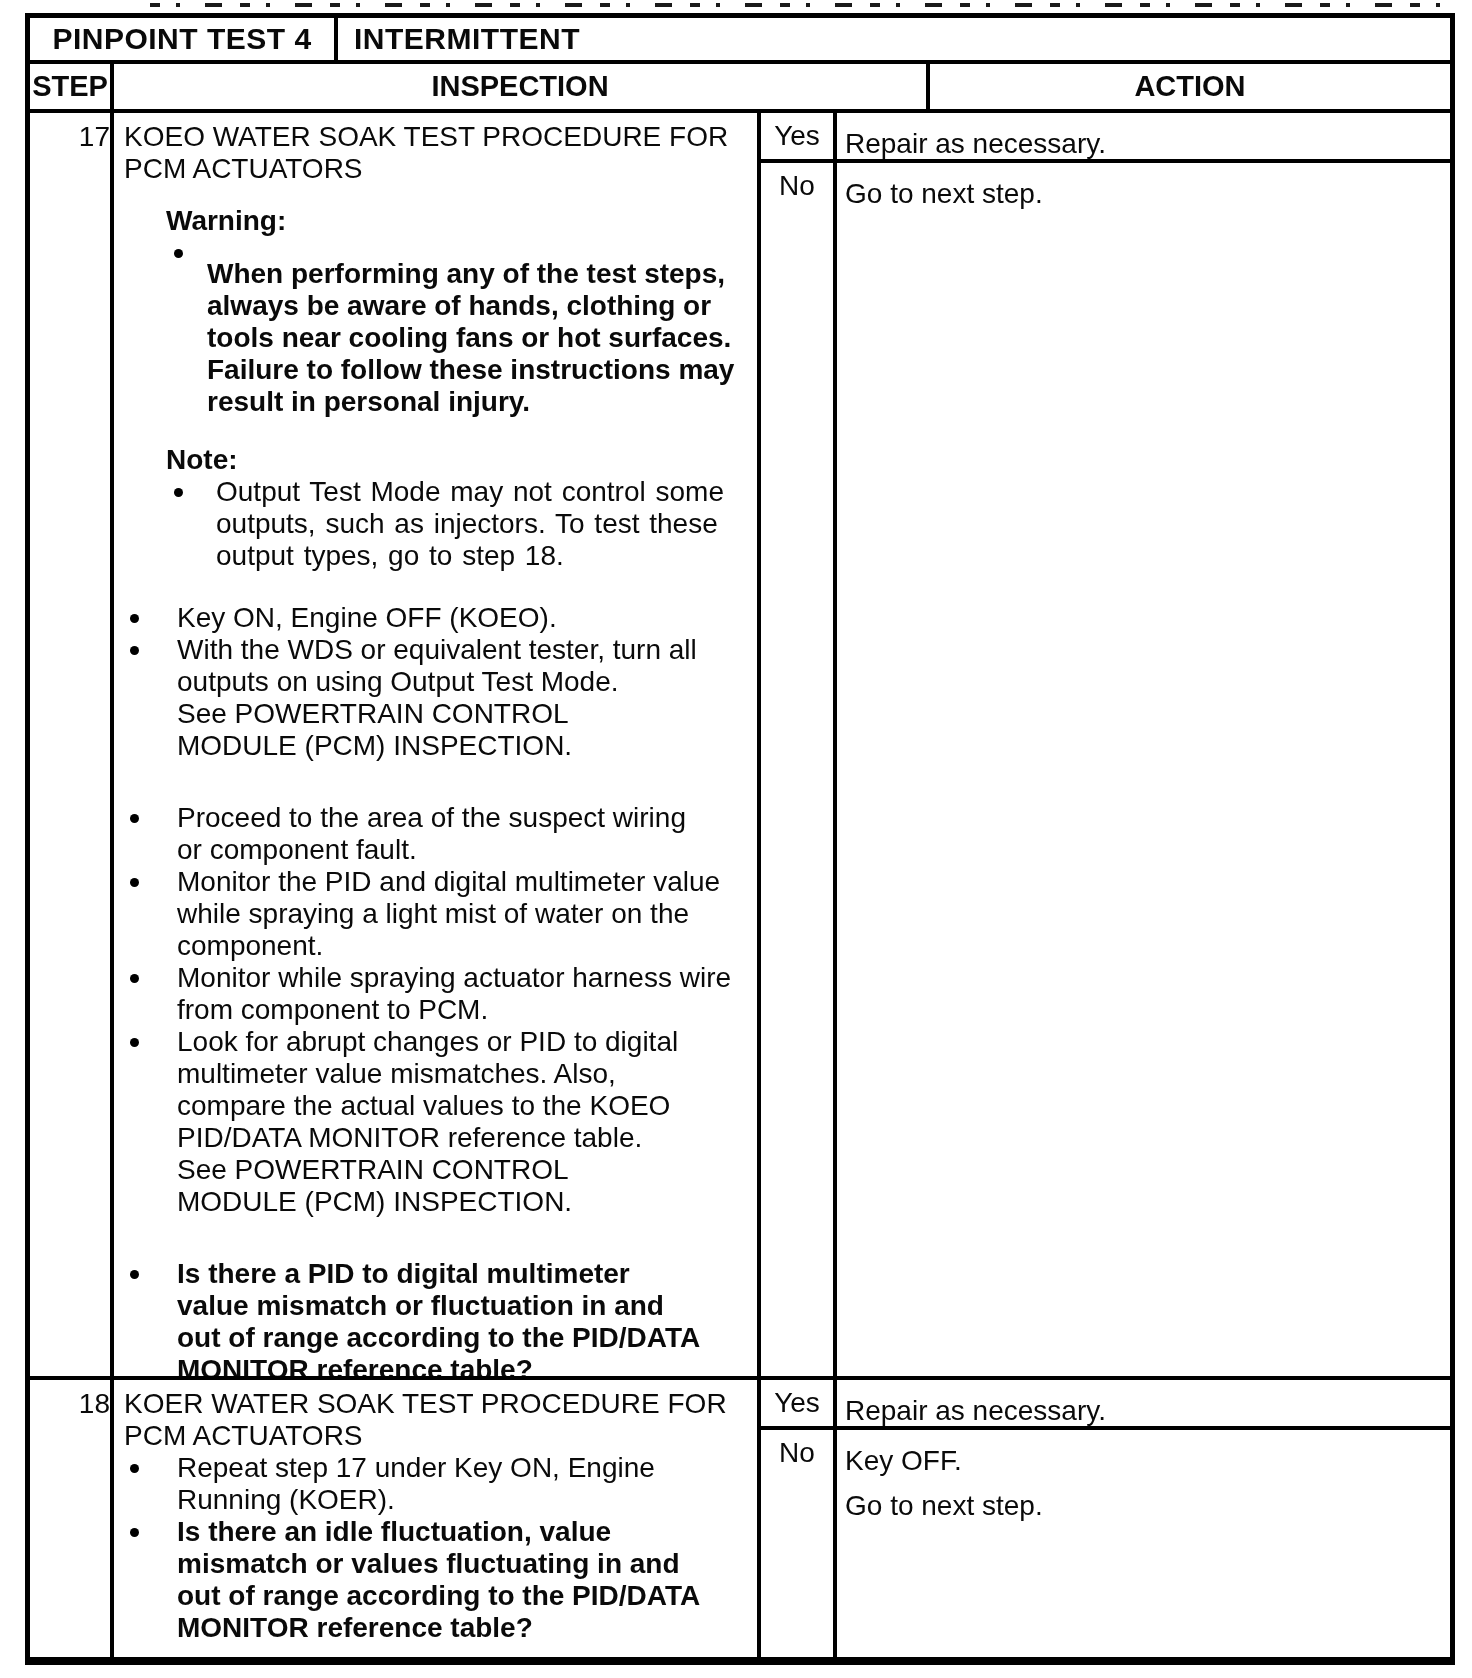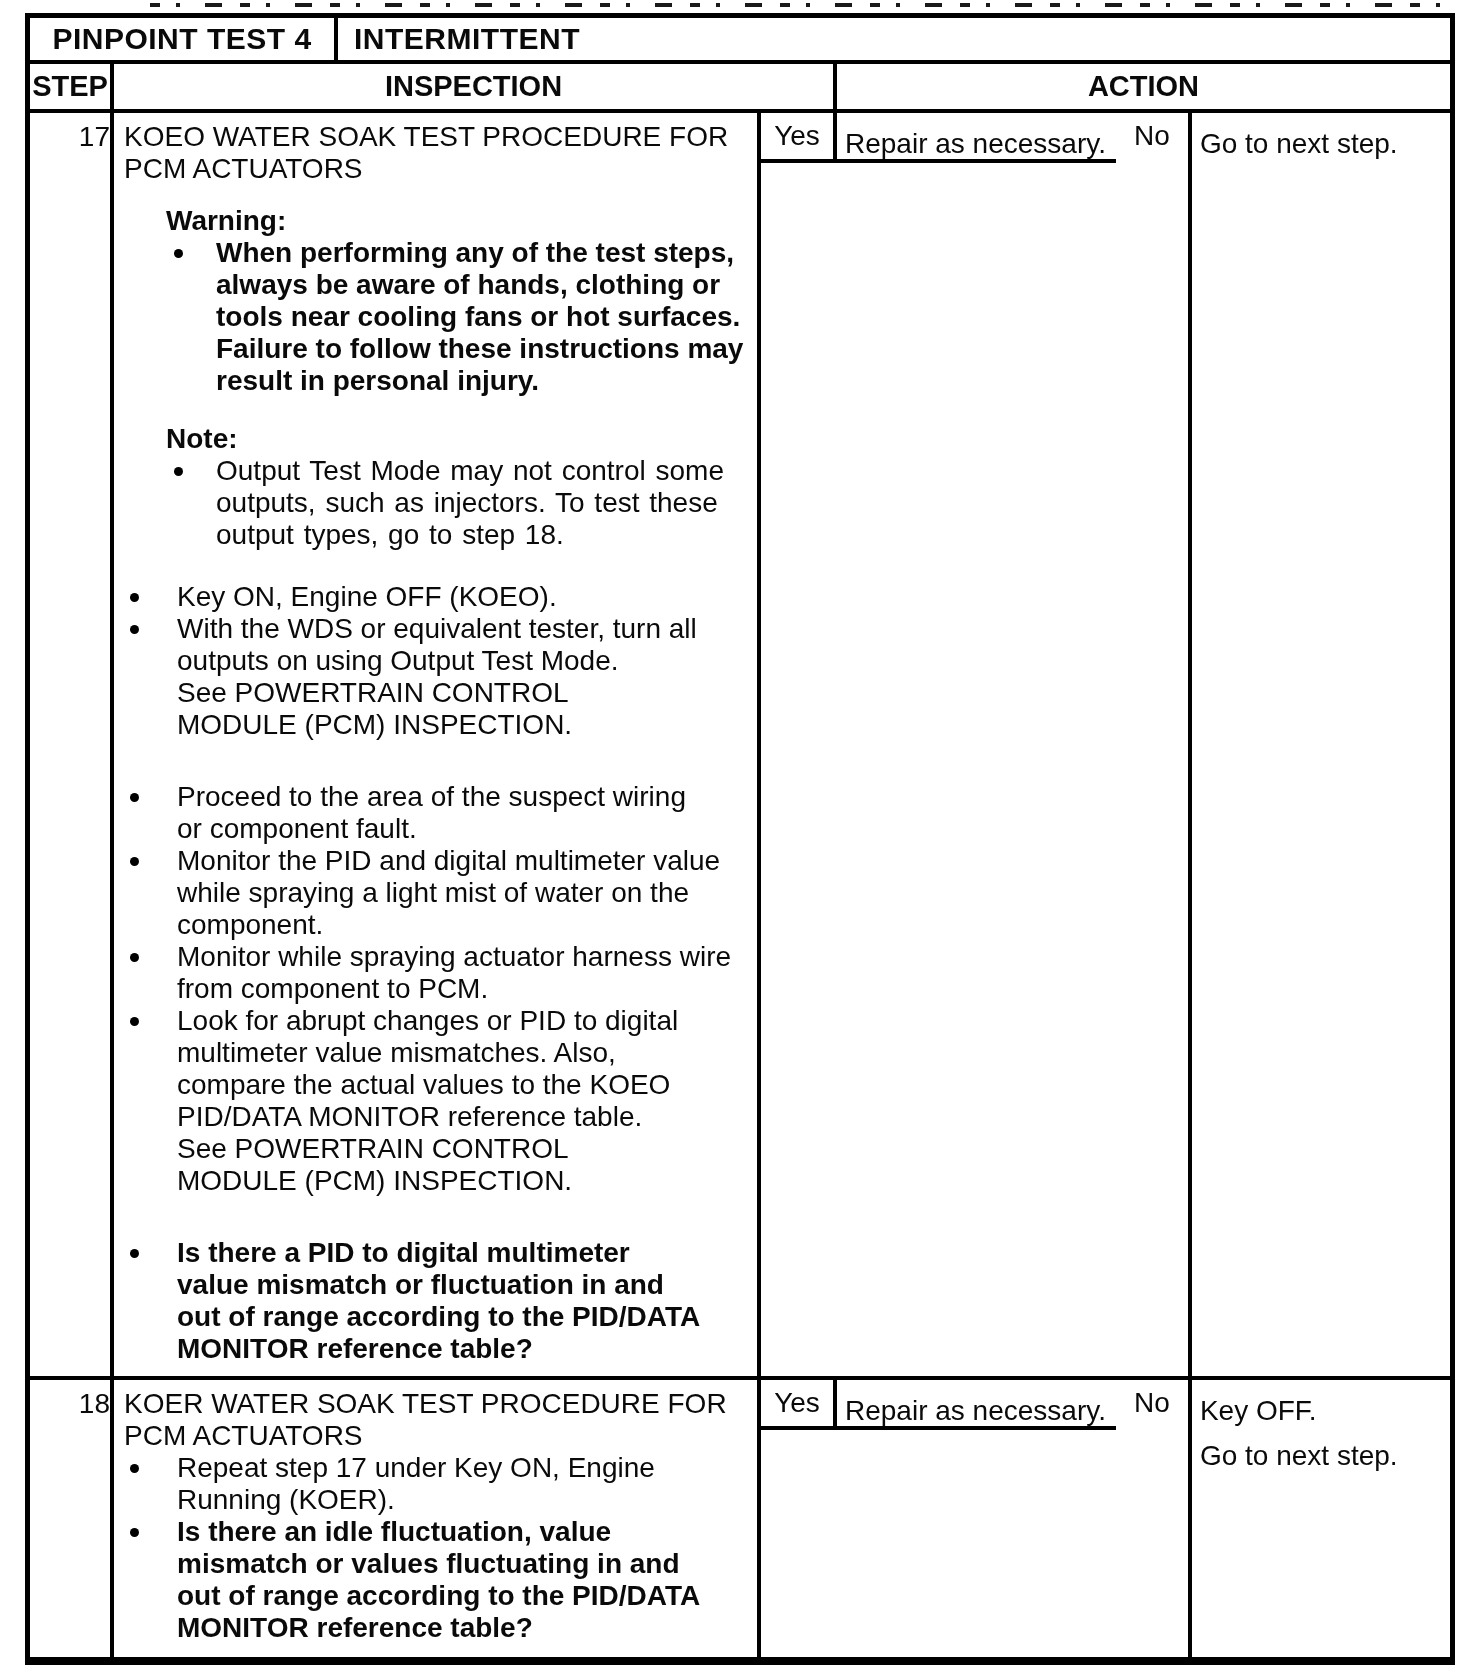--- a/index.html
+++ b/index.html
@@ -29,29 +29,29 @@
   
   .row-title{height:46px;}
   .cell-test{width:308px;display:flex;align-items:center;justify-content:center;
     font-weight:bold;font-size:30px;letter-spacing:.5px;}
   .cell-name{flex:1;display:flex;align-items:center;padding-left:16px;
     font-weight:bold;font-size:30px;letter-spacing:.5px;}
 
   
   .row-header{height:49px;font-weight:bold;font-size:29px;}
   .h-step{width:84px;display:flex;align-items:center;justify-content:center;}
-  .h-insp{width:723px;display:flex;align-items:center;justify-content:center;}
+  .h-insp{width:816px;display:flex;align-items:center;justify-content:center;}
   .h-action{flex:1;display:flex;align-items:center;justify-content:center;}
 
   
   .row-17{height:1267px;}
   .row-18{flex:1;}
   .c-step{width:84px;text-align:right;padding-top:8px;font-size:28px;}
   .c-insp{width:647px;padding:8px 8px 0 10px;font-size:28px;line-height:32px;overflow:hidden;}
-  .c-action{flex:1;display:flex;flex-direction:row;min-height:0;}
+  .c-action{flex:1;display:flex;flex-direction:column;min-height:0;}
   .a-row{display:flex;box-sizing:border-box;min-height:0;}
   .a-yes{height:50px;}
   .a-no{flex:1;}
   .a-yn{width:76px;box-sizing:border-box;text-align:center;font-size:28px;
     line-height:34px;padding-top:6px;}
   .a-text{flex:1;padding:8px 10px 0 8px;font-size:28px;line-height:45px;white-space:pre-line;}
 
   
   .insp-title{white-space:pre-line;}
   .gap-28{margin-bottom:20px;}
@@ -59,21 +59,21 @@
   .bullet{display:flex;align-items:flex-start;}
   .bullet .dot{flex:0 0 9px;width:9px;height:9px;border-radius:50%;background:#000;margin-top:12px;}
   .bullet .txt{flex:1;white-space:pre-line;min-width:0;}
   .bullet.outer{margin-left:6px;}
   .bullet.outer .txt{margin-left:38px;}
   .bullet.sub{margin-left:50px;}
   .bullet.sub .txt{margin-left:33px;}
   .bullet.bold .txt{font-weight:bold;}
   .justify-ish .txt{word-spacing:2px;}
   .gap-before{margin-top:40px;}
-  .sec-gap{margin-bottom:26px;}
+  .sec-gap{margin-bottom:26px;flex-direction:column;}
   .note-gap{margin-bottom:30px;}
 </style>
 </head>
 <body>
 
 <div class="page">
   <div class="scan-noise"></div>
 
   <div class="ptable">
 

